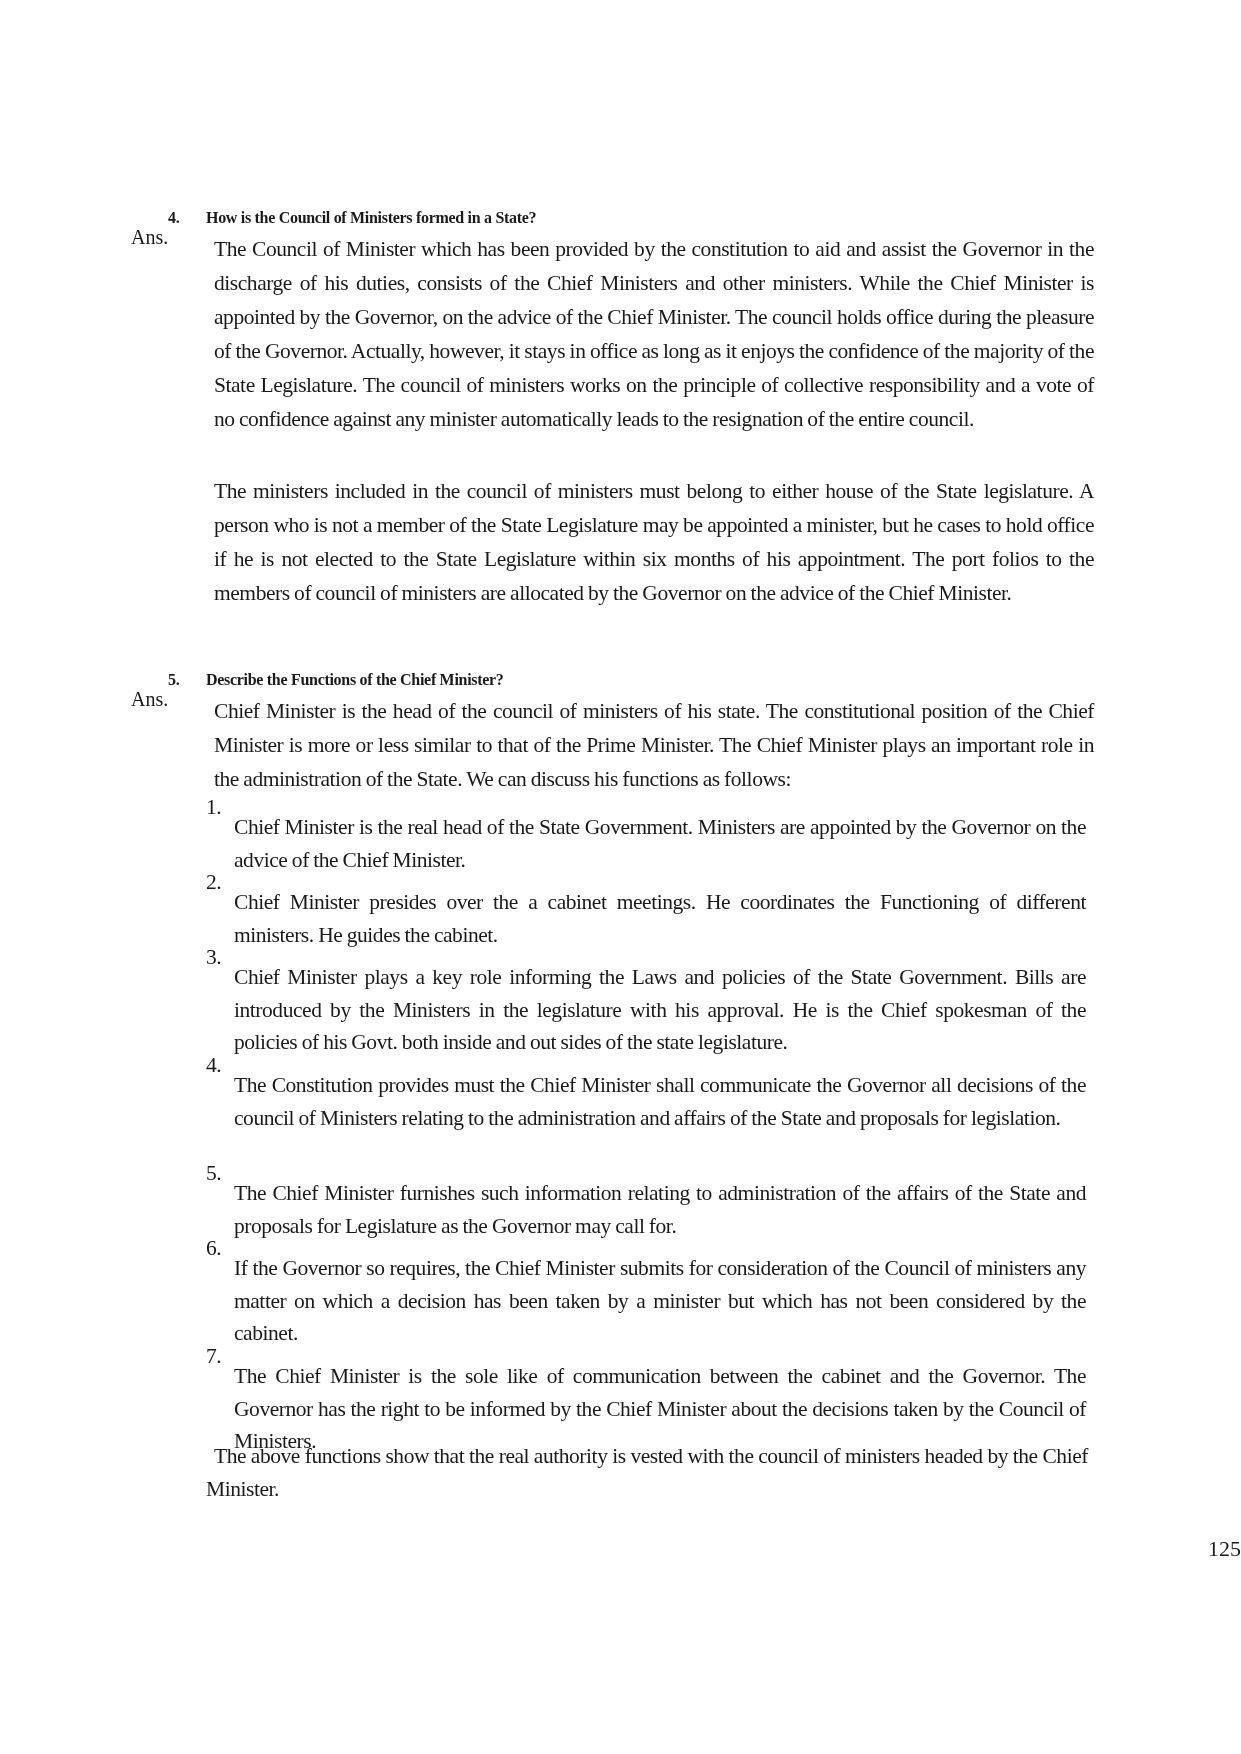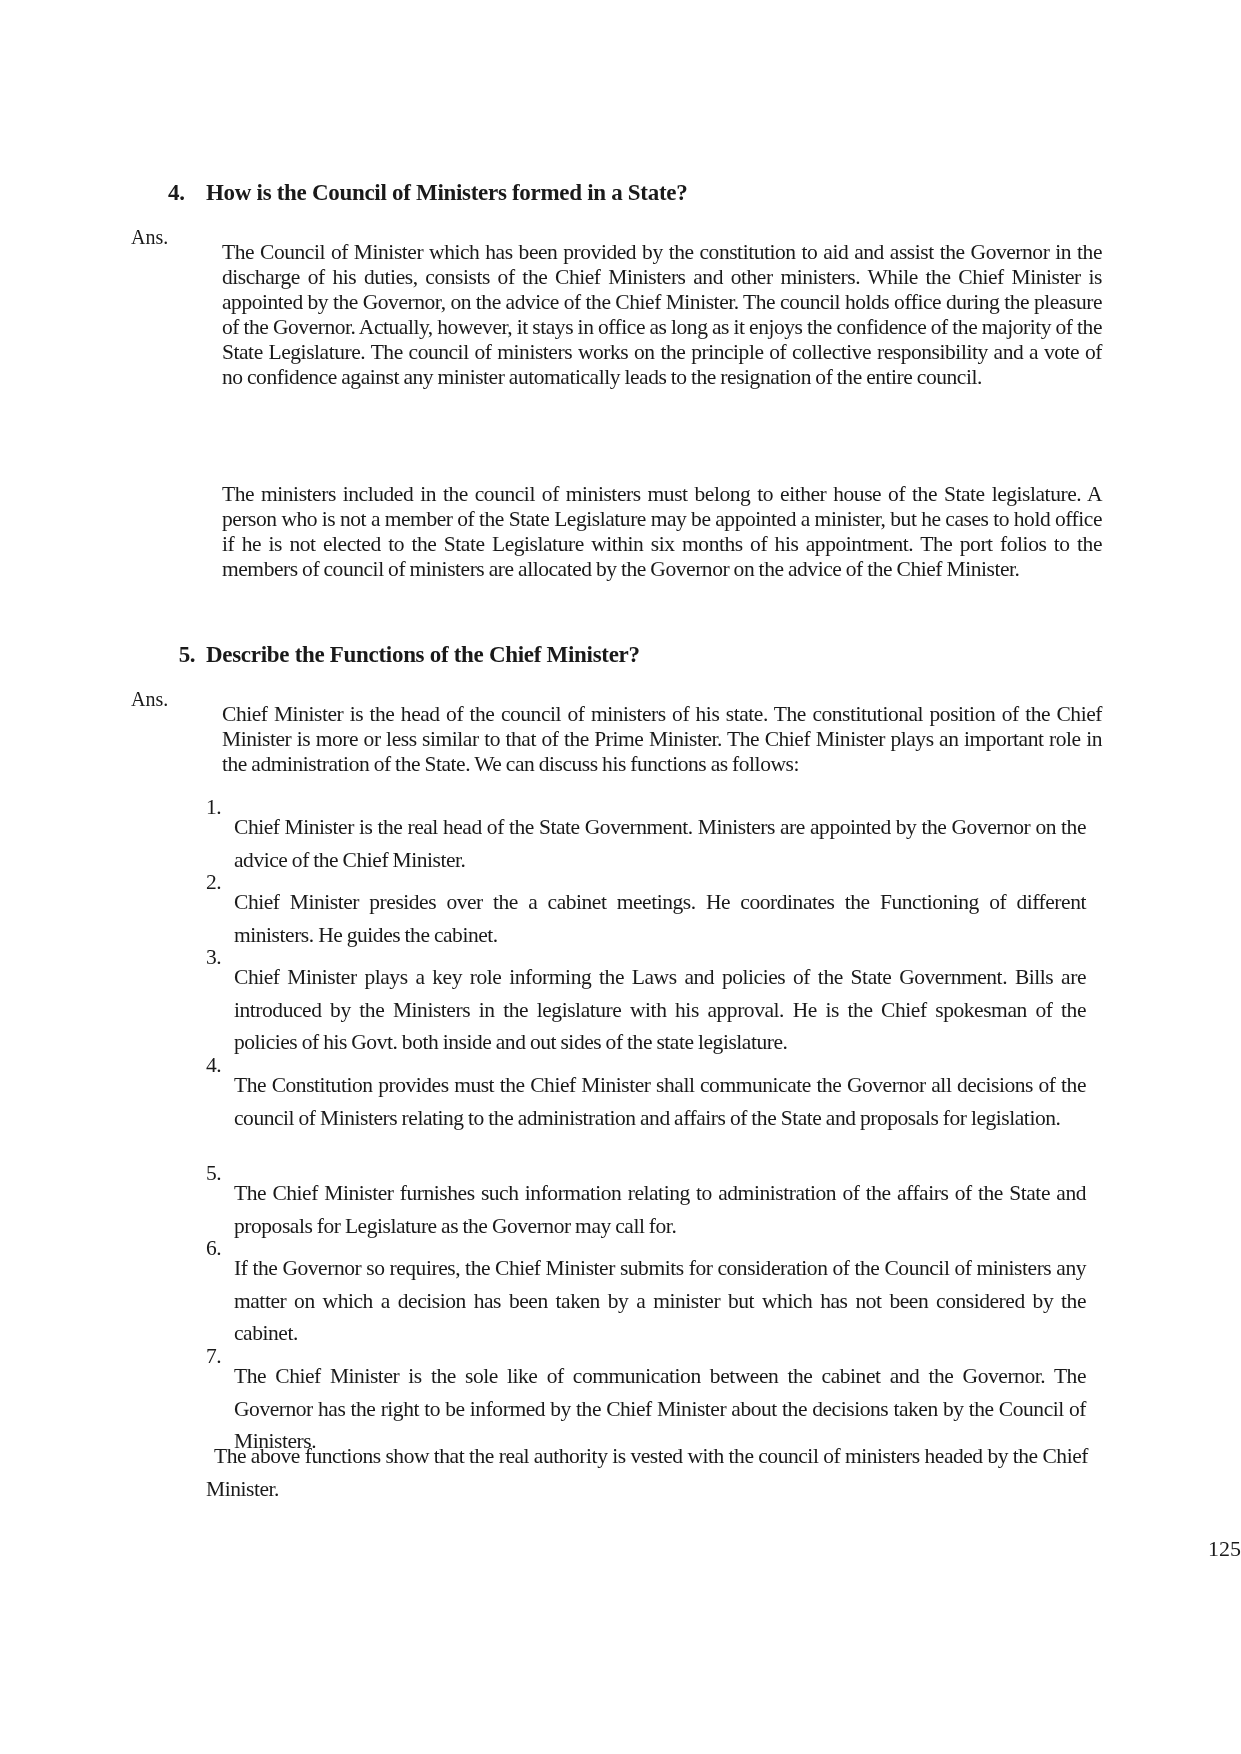--- a/index.html
+++ b/index.html
@@ -1,23 +1,23 @@
 <!DOCTYPE html>
 <html><head>
 <meta charset="utf-8">
 <style>
   html, body { margin: 0; padding: 0; background: #ffffff; }
   body { width: 1241px; height: 1754px; position: relative; overflow: hidden;
          font-family: "Liberation Serif", "DejaVu Serif", serif; color: #1a1a1a; }
   .page { position: absolute; left: 0; top: 0; width: 1241px; height: 1754px; }
-  .q { position: absolute; left: 168px; font-weight: bold; font-size: 23px; letter-spacing: -0.3px; }
+  .q { position: absolute; left: 168px; font-weight: bold; font-size: 16px; letter-spacing: -0.3px; margin-top: 29px; }
   .q .num { display: inline-block; width: 38px; }
   .ans-label { position: absolute; left: 131px; font-size: 20px; }
-  .para { position: absolute; left: 206px; width: 880px; font-size: 21.5px; line-height: 25px;
-          text-align: justify; letter-spacing: -0.45px; word-spacing: -0.5px; margin: 16px; }
+  .para { position: absolute; left: 206px; width: 880px; font-size: 21.5px; line-height: 34px;
+          text-align: justify; letter-spacing: -0.45px; word-spacing: -0.5px; margin: 8px; }
   .item { position: absolute; left: 206px; width: 880px; font-size: 21.5px; line-height: 32.5px;
           letter-spacing: -0.45px; word-spacing: -0.5px; text-align: justify; }
   .item .n { position: absolute; left: 0; top: 0; }
   .item .t { display: block; margin-left: 28px; margin-top: 20px; }
   .closing { position: absolute; left: 206px; width: 882px; font-size: 21.5px; line-height: 32.5px;
              text-align: justify; letter-spacing: -0.45px; word-spacing: -0.5px; text-indent: 8px; }
   .pageno { position: absolute; left: 0; width: 1241px; top: 1536px; text-align: right; font-size: 22px; }
 </style>
 </head>
 <body>
@@ -25,21 +25,21 @@
 <div class="page">
 
   <div class="q" style="top:180px;">
     <span class="num">4.</span><span>How is the Council of Ministers formed in a State?</span>
   </div>
 
   <div class="ans-label" style="top:226px;">Ans.</div>
   <p class="para" style="top:224px;">The Council of Minister which has been provided by the constitution to aid and assist the Governor in the discharge of his duties, consists of the Chief Ministers and other ministers. While the Chief Minister is appointed by the Governor, on the advice of the Chief Minister. The council holds office during the pleasure of the Governor. Actually, however, it stays in office as long as it enjoys the confidence of the majority of the State Legislature. The council of ministers works on the principle of collective responsibility and a vote of no confidence against any minister automatically leads to the resignation of the entire council.</p>
   <p class="para" style="top:466px;">The ministers included in the council of ministers must belong to either house of the State legislature. A person who is not a member of the State Legislature may be appointed a minister, but he cases to hold office if he is not elected to the State Legislature within six months of his appointment. The port folios to the members of council of ministers are allocated by the Governor on the advice of the Chief Minister.</p>
 
-  <div class="q" style="top:642px;text-align:center;">
+  <div class="q" style="top:642px;">
     <span class="num">5.</span><span>Describe the Functions of the Chief Minister?</span>
   </div>
 
   <div class="ans-label" style="top:688px;">Ans.</div>
   <p class="para" style="top:686px;">Chief Minister is the head of the council of ministers of his state. The constitutional position of the Chief Minister is more or less similar to that of the Prime Minister. The Chief Minister plays an important role in the administration of the State. We can discuss his functions as follows:</p>
 
   <div class="item" style="top:791px;">
     <span class="n">1.</span>
     <span class="t">Chief Minister is the real head of the State Government. Ministers are appointed by  the Governor on the advice of the Chief Minister.</span>
   </div>

